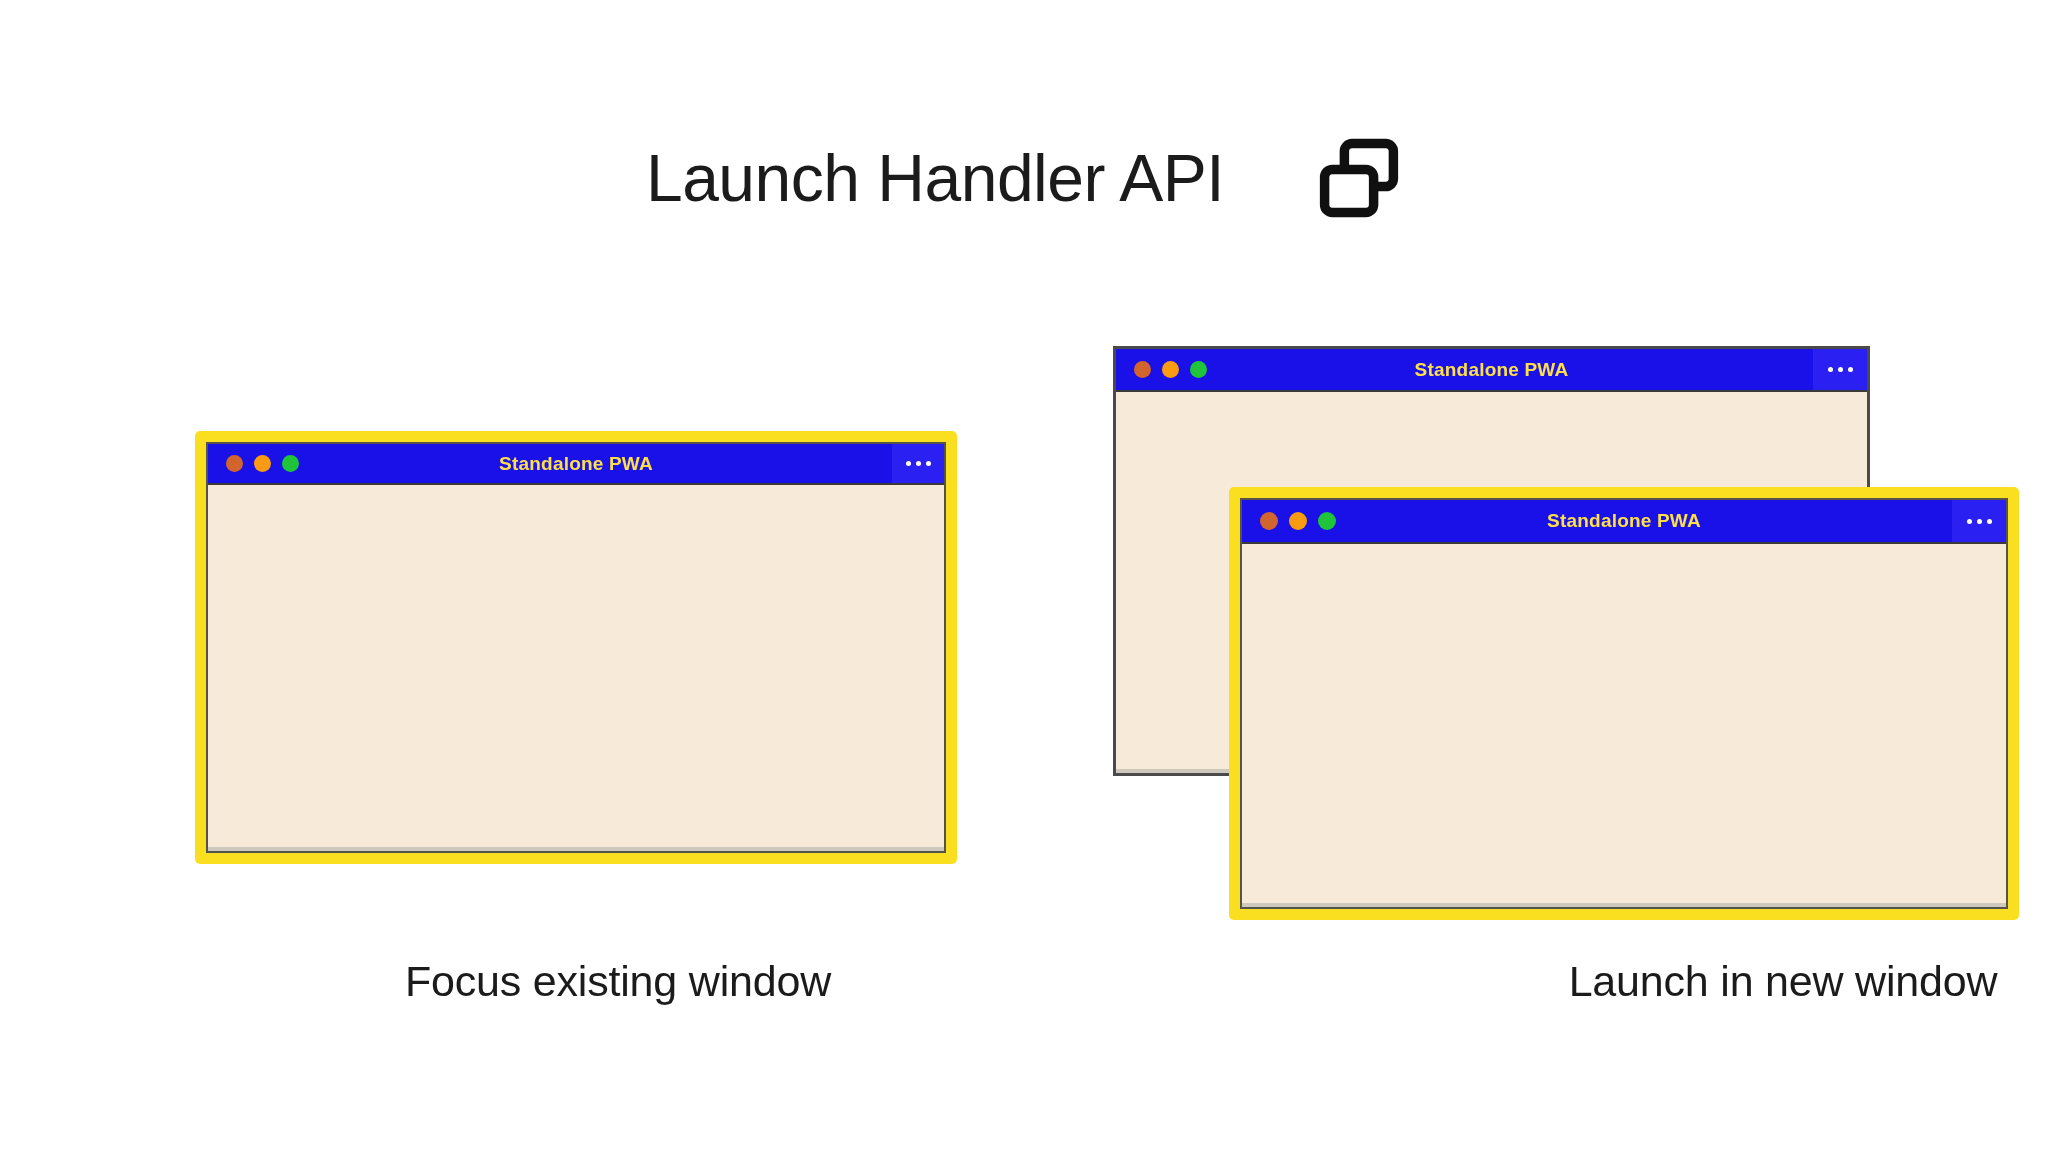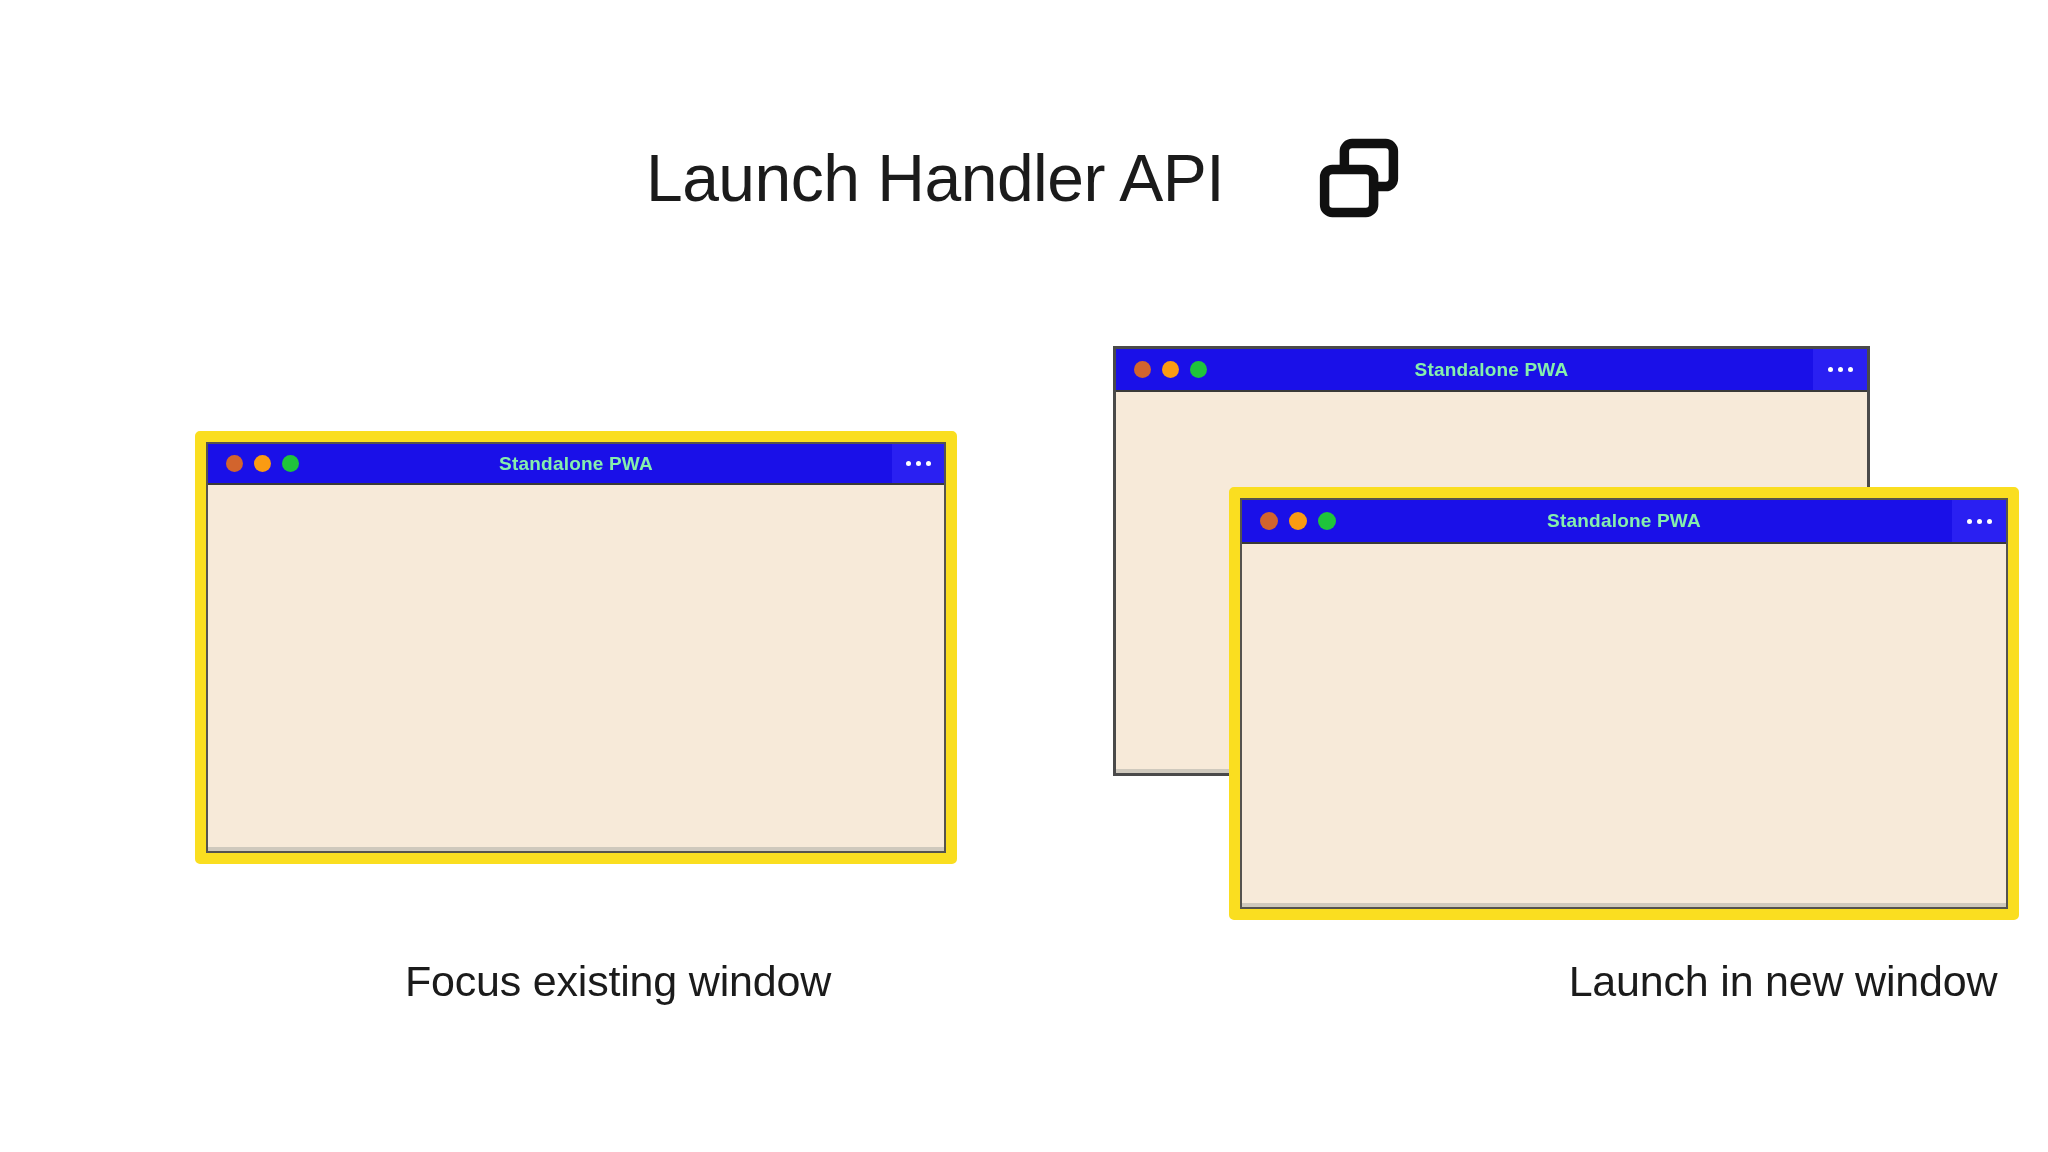--- a/index.html
+++ b/index.html
@@ -97,21 +97,21 @@
 
   .win-title {
     position: absolute;
     left: 0;
     right: 0;
     top: 0;
     bottom: 0;
     display: flex;
     align-items: center;
     justify-content: center;
-    color: #86efac;
+    color: #fde047;
     font-weight: 700;
     letter-spacing: 0.2px;
     pointer-events: none;
     z-index: 1;
     border-radius: 15px;
   }
   .menu-button {
     position: absolute;
     top: 0;
     right: 0;

